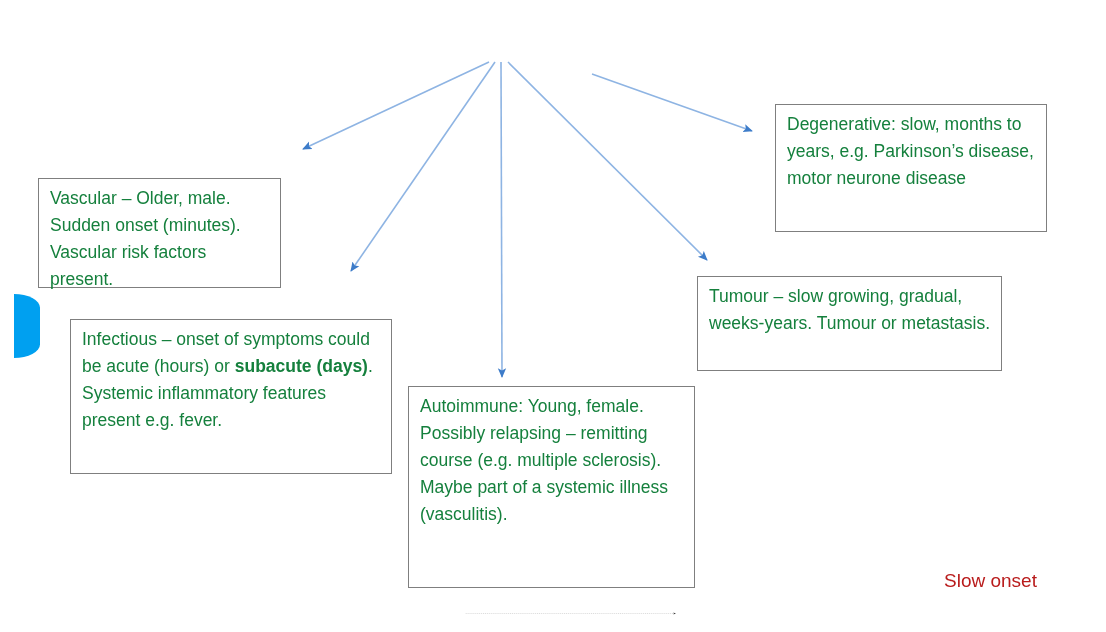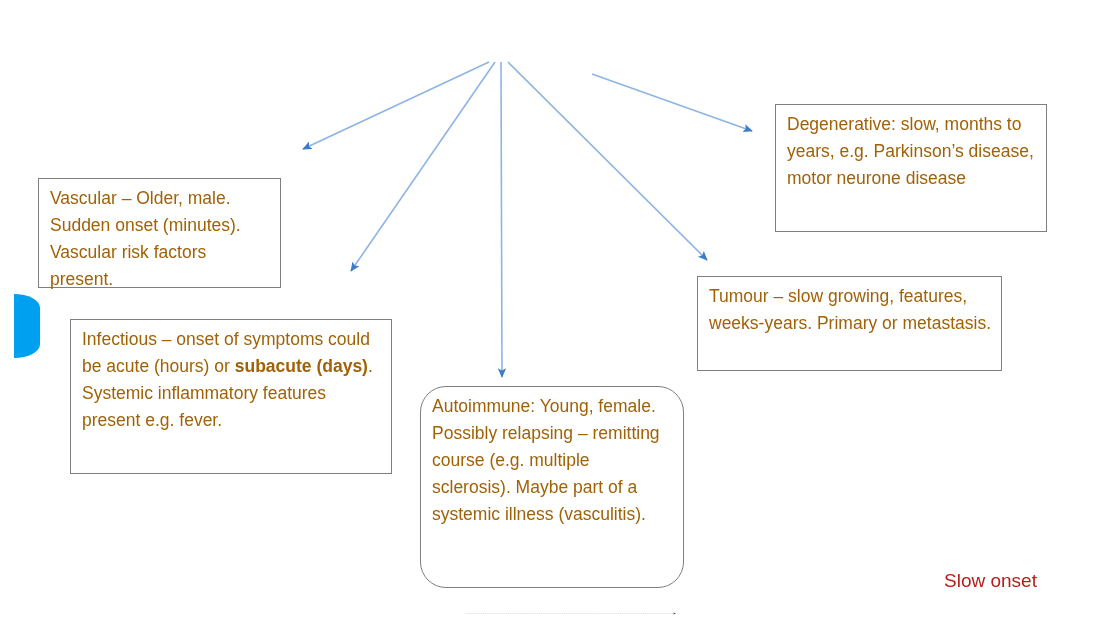--- a/index.html
+++ b/index.html
@@ -39,29 +39,29 @@
     color: #262626;
     white-space: nowrap;
   }
   .box {
     position: absolute;
     box-sizing: border-box;
     background: #ffffff;
     border: 1px solid #7f7f7f;
     font-size: 17.5px;
     line-height: 27px;
-    color: #a16207;
+    color: #15803d;
     padding: 6px 10px 6px 11px;
   }
   .box b { font-weight: bold; }
   #box-vascular     { left: 38px;  top: 130px; width: 243px; height: 110px; margin-top: 48px; }
   #box-degenerative { left: 775px; top: 104px; width: 272px; height: 128px; }
   #box-infectious   { left: 70px;  top: 283px; width: 322px; height: 155px; margin-top: 36px; }
   #box-tumour       { left: 697px; top: 276px; width: 305px; height: 95px; }
-  #box-autoimmune   { left: 420px; top: 386px; width: 264px; height: 202px; border-radius: 26px; }
+  #box-autoimmune   { left: 408px; top: 386px; width: 287px; height: 202px; }
 
   .blue-crescent {
     position: absolute;
     left: 14px;
     top: 294px;
     width: 26px;
     height: 64px;
     background: #00a0f0;
     border-radius: 0 60px 60px 0 / 0 32px 32px 0;
   }
@@ -106,21 +106,21 @@
     <line x1="508" y1="62" x2="707" y2="260" stroke="#8eb4e3" stroke-width="1.6" marker-end="url(#ah)"></line>
     <line x1="592" y1="74" x2="752" y2="131" stroke="#8eb4e3" stroke-width="1.6" marker-end="url(#ah)"></line>
   </svg>
 
   <div class="box" id="box-vascular">Vascular – Older, male. Sudden onset (minutes). Vascular risk factors present.</div>
 
   <div class="box" id="box-degenerative">Degenerative: slow, months to years, e.g. Parkinson’s disease, motor neurone disease</div>
 
   <div class="box" id="box-infectious"><span>Infectious – onset of symptoms could be acute (hours) or </span><b>subacute (days)</b><span>. Systemic inflammatory features present e.g. fever.</span></div>
 
-  <div class="box" id="box-tumour">Tumour – slow growing, features, weeks-years. Primary or metastasis.</div>
+  <div class="box" id="box-tumour">Tumour – slow growing, gradual, weeks-years. Tumour or metastasis.</div>
 
   <div class="box" id="box-autoimmune">Autoimmune: Young, female. Possibly relapsing – remitting course (e.g. multiple sclerosis). Maybe part of a systemic illness (vasculitis).</div>
 
   <div class="axis-label">Slow onset</div>
 
   <svg class="dashed-axis" viewBox="0 0 1002 14" width="1002" height="14" xmlns="http://www.w3.org/2000/svg">
     <line x1="0" y1="7" x2="980" y2="7" stroke="#a6a6a6" stroke-width="1.8" stroke-dasharray="5 4" marker-end="url(#ah2)"></line>
     <defs>
       <marker id="ah2" markerWidth="8" markerHeight="8" refX="6" refY="3" orient="auto" markerUnits="strokeWidth">
         <path d="M0,0.4 L7,3 L0,5.6 L1.4,3 Z" fill="#3f3f3f"></path>

